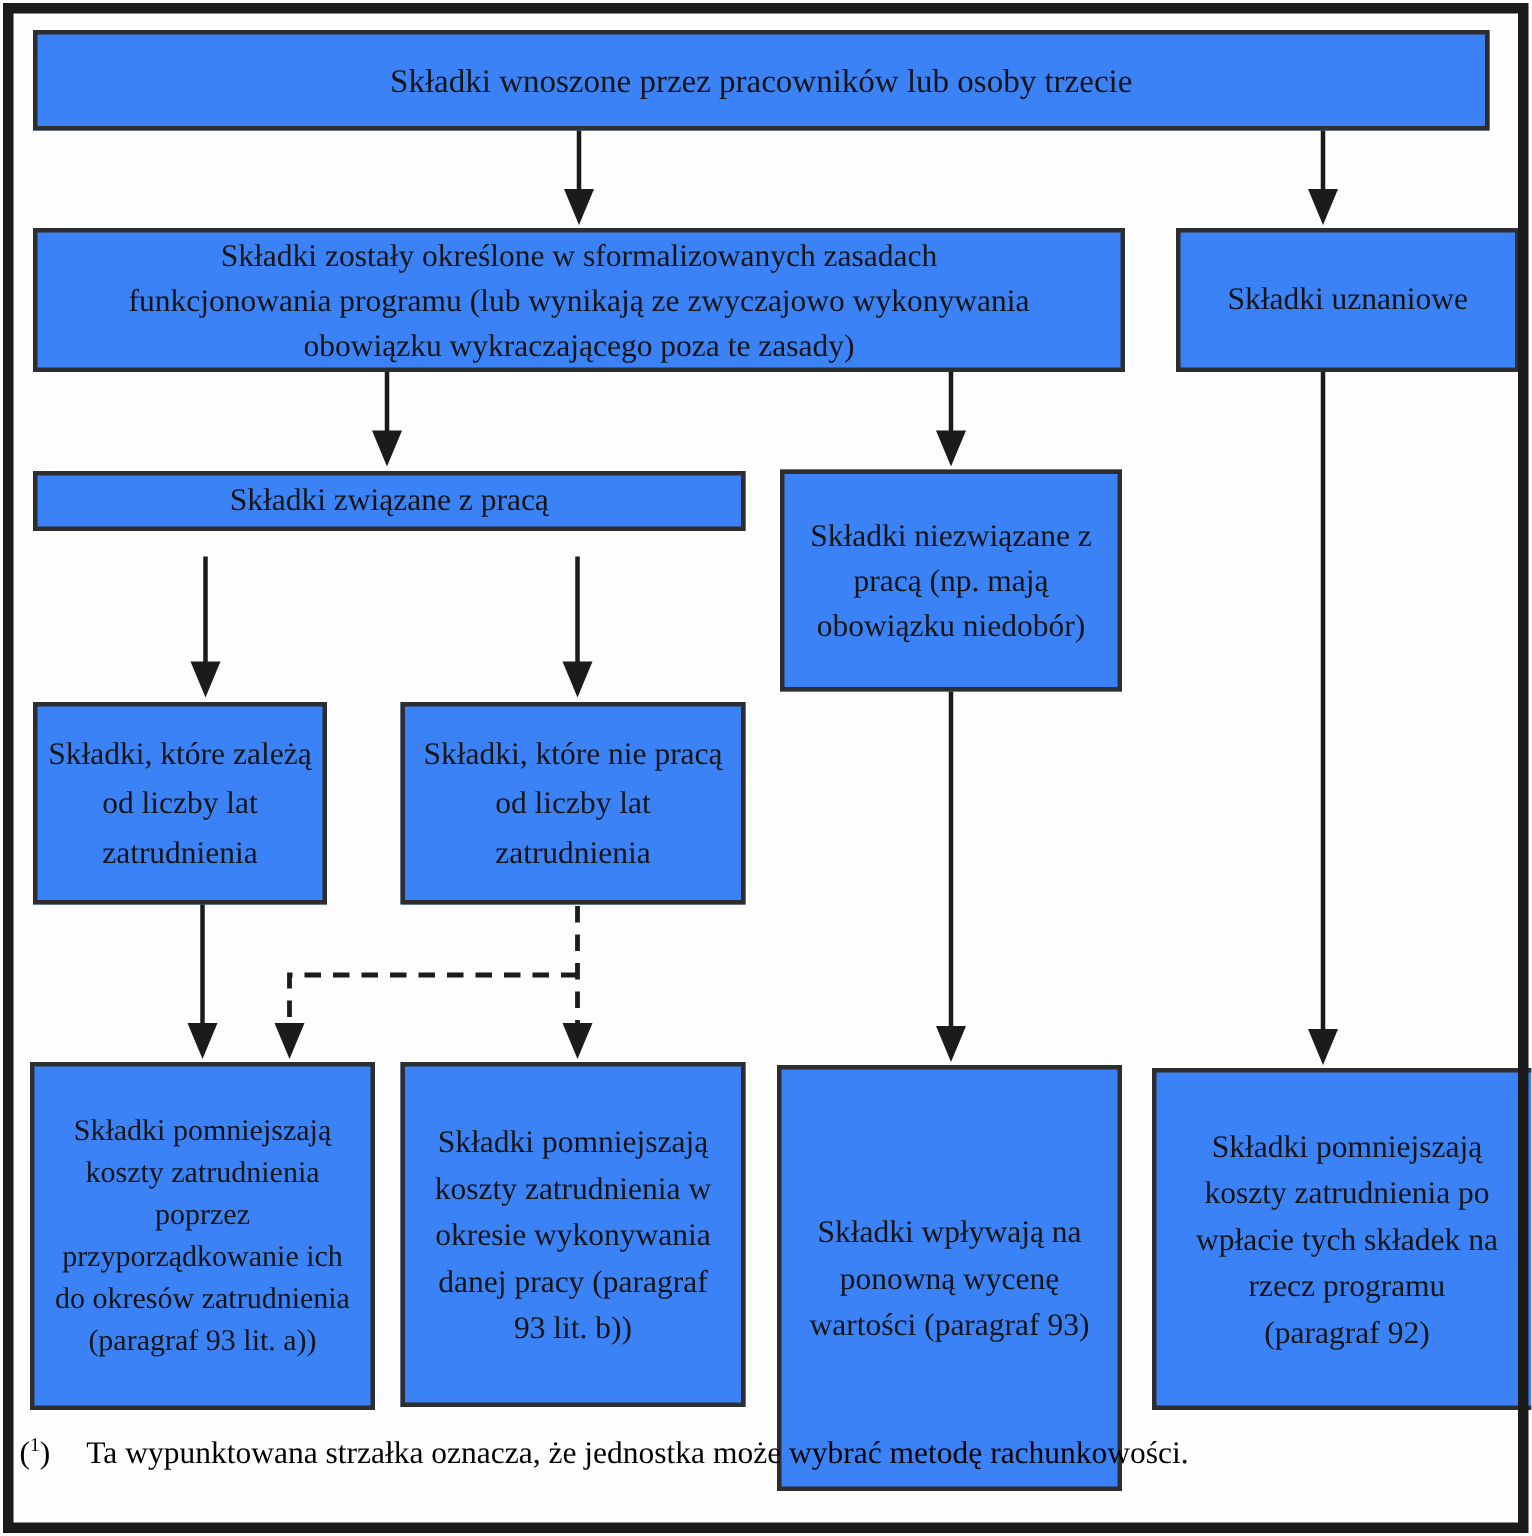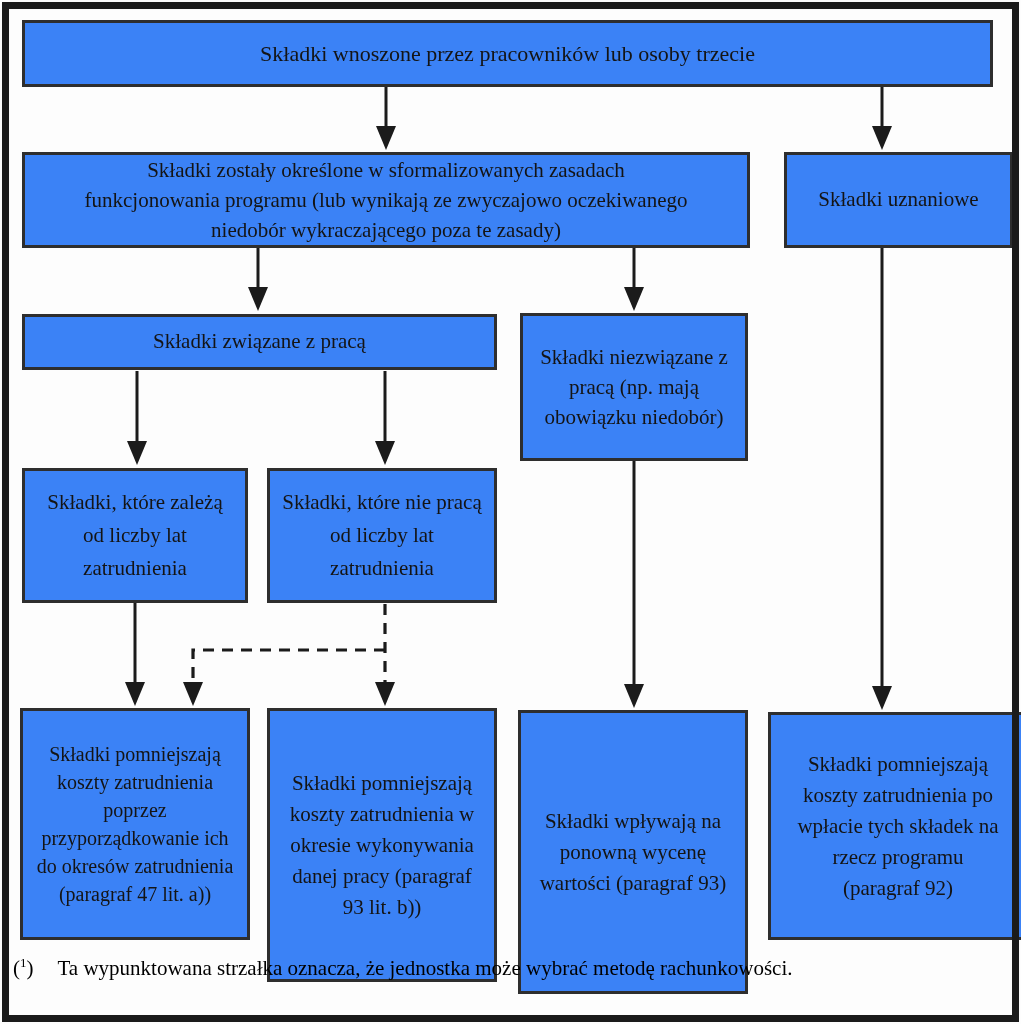--- a/index.html
+++ b/index.html
@@ -37,30 +37,30 @@
     line-height: 1.5;
     font-size: 21px;
     color: #141414;
   }
   .box .box-text { display: block; }
 
   #b-top        { left: 22px;  top: 20px;  width: 971px; height: 67px;  font-size: 22px; }
   #b-rules      { left: 22px;  top: 152px; width: 728px; height: 96px;  }
   #b-rules .box-text { max-width: 606px; line-height: 30px; }
   #b-discret    { left: 768px; top: 152px; width: 229px; height: 96px; margin-left: 16px;  }
-  #b-linked     { left: 22px;  top: 314px; width: 475px; height: 56px;  }
+  #b-linked     { left: 22px;  top: 314px; width: 475px; height: 40px;  }
   #b-notlinked  { left: 520px; top: 313px; width: 228px; height: 148px; line-height: 30px; }
   #b-notlinked .box-text { max-width: 198px; }
-  #b-dep        { left: 22px;  top: 468px; width: 226px; height: 135px; line-height: 33px; }
+  #b-dep        { left: 22px;  top: 468px; width: 196px; height: 135px; line-height: 33px; }
   #b-dep .box-text { max-width: 196px; }
   #b-indep      { left: 267px; top: 468px; width: 230px; height: 135px; line-height: 33px; }
   #b-indep .box-text { max-width: 200px; }
   #b-out1       { left: 20px;  top: 708px; width: 230px; height: 232px; line-height: 28px; font-size: 20px; }
   #b-out1 .box-text { max-width: 206px; }
-  #b-out2       { left: 267px; top: 708px; width: 230px; height: 274px; line-height: 31px; }
+  #b-out2       { left: 267px; top: 708px; width: 230px; height: 230px; line-height: 31px; }
   #b-out2 .box-text { max-width: 202px; }
   #b-out3       { left: 518px; top: 710px; width: 230px; height: 284px; line-height: 31px; }
   #b-out3 .box-text { max-width: 200px; }
   #b-out4       { left: 768px; top: 712px; width: 260px; height: 228px; line-height: 31px; }
   #b-out4 .box-text { max-width: 204px; }
 
   #arrow-layer {
     position: absolute;
     left: 0; top: 0;
     width: 1021px; height: 1024px;
@@ -85,21 +85,21 @@
 </head>
 <body>
 
 <div id="canvas">
 
   <div class="box" id="b-top">
     <span class="box-text">Składki wnoszone przez pracowników lub osoby trzecie</span>
   </div>
 
   <div class="box" id="b-rules">
-    <span class="box-text">Składki zostały określone w sformalizowanych zasadach funkcjonowania programu (lub wynikają ze zwyczajowo oczekiwanego niedobór wykraczającego poza te zasady)</span>
+    <span class="box-text">Składki zostały określone w sformalizowanych zasadach funkcjonowania programu (lub wynikają ze zwyczajowo wykonywania obowiązku wykraczającego poza te zasady)</span>
   </div>
 
   <div class="box" id="b-discret">
     <span class="box-text">Składki uznaniowe</span>
   </div>
 
   <div class="box" id="b-linked">
     <span class="box-text">Składki związane z pracą</span>
   </div>
 
@@ -109,21 +109,21 @@
 
   <div class="box" id="b-dep">
     <span class="box-text">Składki, które zależą od liczby lat zatrudnienia</span>
   </div>
 
   <div class="box" id="b-indep">
     <span class="box-text">Składki, które nie pracą od liczby lat zatrudnienia</span>
   </div>
 
   <div class="box" id="b-out1">
-    <span class="box-text">Składki pomniejszają koszty zatrudnienia poprzez przyporządkowanie ich do okresów zatrudnienia (paragraf 47 lit. a))</span>
+    <span class="box-text">Składki pomniejszają koszty zatrudnienia poprzez przyporządkowanie ich do okresów zatrudnienia (paragraf 93 lit. a))</span>
   </div>
 
   <div class="box" id="b-out2">
     <span class="box-text">Składki pomniejszają koszty zatrudnienia w okresie wykonywania danej pracy (paragraf 93 lit. b))</span>
   </div>
 
   <div class="box" id="b-out3">
     <span class="box-text">Składki wpływają na ponowną wycenę wartości (paragraf 93)</span>
   </div>
 

